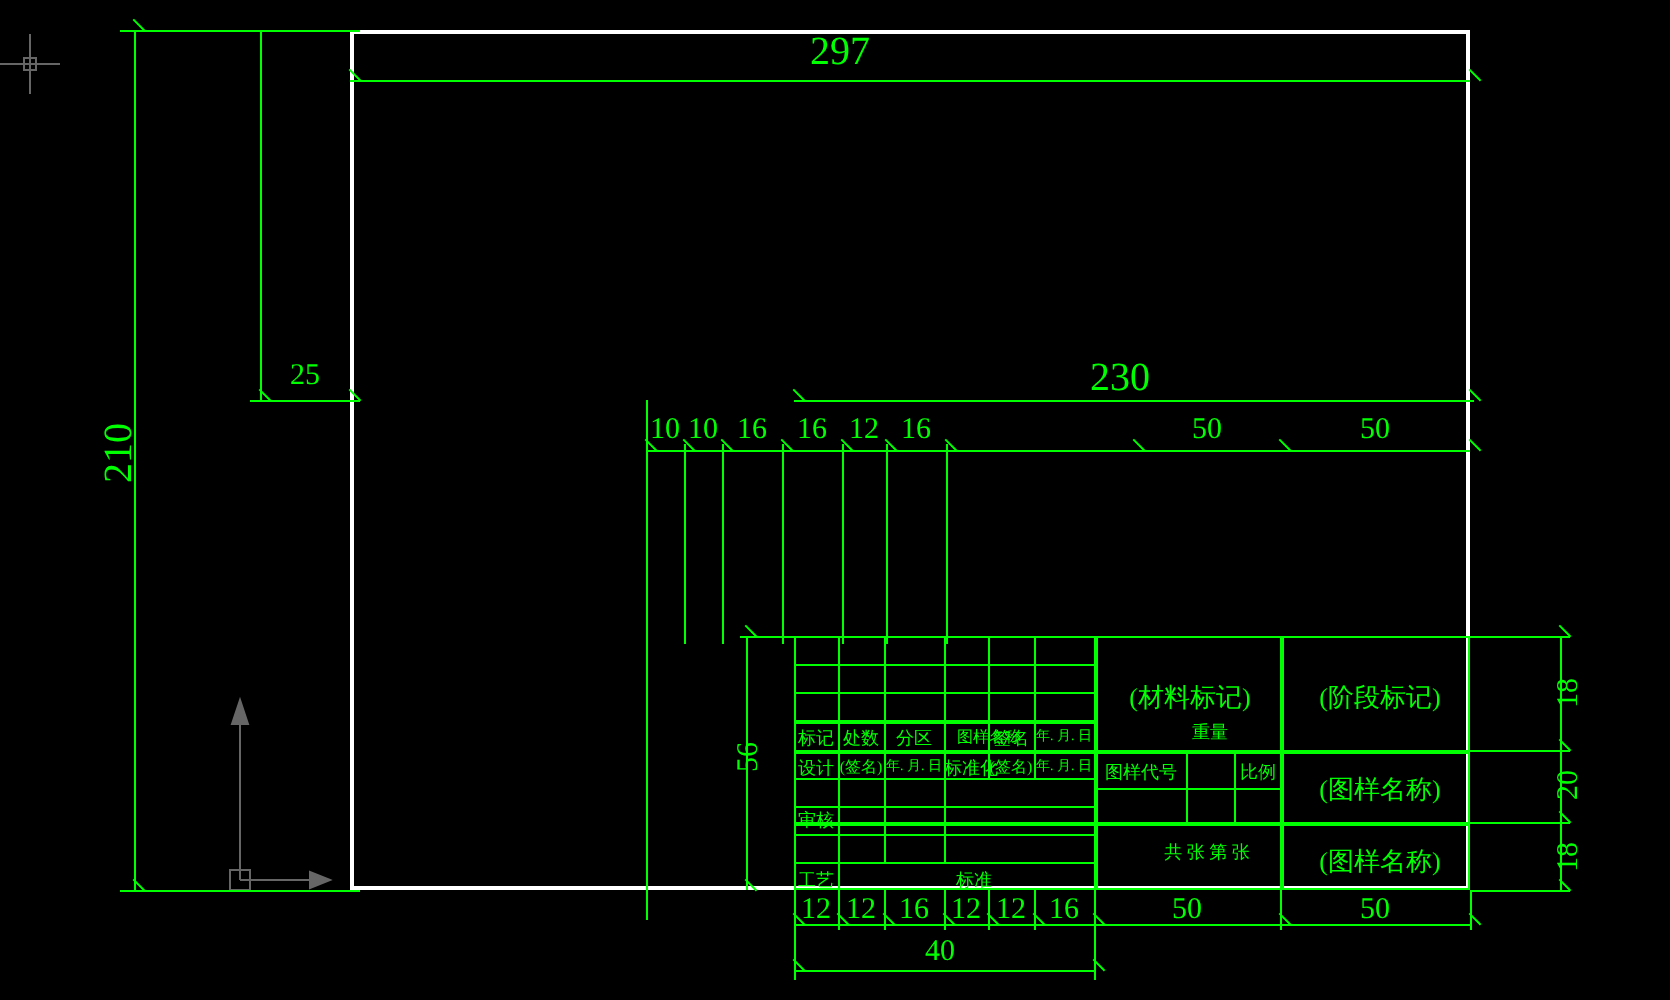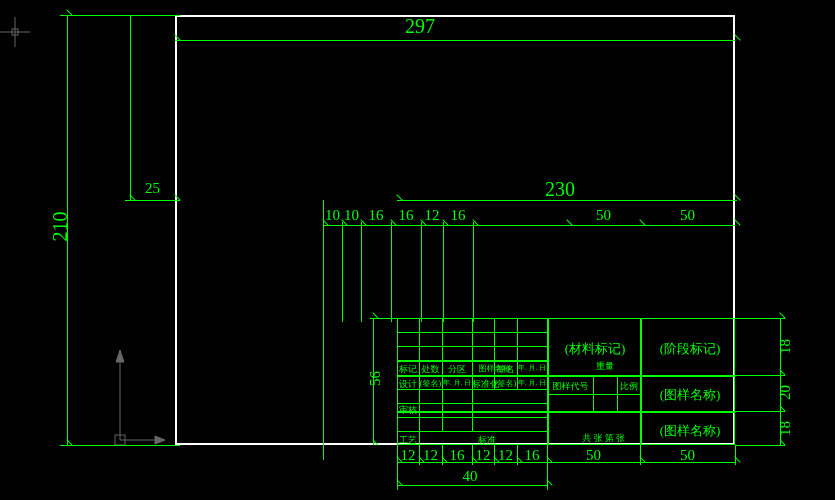--- a/index.html
+++ b/index.html
@@ -155,21 +155,21 @@
   <div class="thinline" style="left:593px; top:375px; width:1px; height:36px"></div>
   <div class="thinline" style="left:617px; top:375px; width:1px; height:36px"></div>
 
   <div class="cell-text mid" style="left:550px; top:340px; width:90px">(材料标记)</div>
   <div class="cell-text mid" style="left:645px; top:340px; width:90px">(阶段标记)</div>
   <div class="cell-text mid" style="left:645px; top:386px; width:90px">(图样名称)</div>
   <div class="cell-text mid" style="left:645px; top:422px; width:90px">(图样名称)</div>
   <div class="cell-text" style="left:548px; top:380px; width:45px">图样代号</div>
   <div class="cell-text" style="left:593px; top:360px; width:24px">重量</div>
   <div class="cell-text" style="left:617px; top:380px; width:24px">比例</div>
-  <div class="cell-text" style="left:548px; top:432px; width:111px">共    张    第    张</div>
+  <div class="cell-text" style="left:548px; top:420px; width:111px">共    张    第    张</div>
 
   <div class="cell-text" style="left:397px; top:363px; width:22px">标记</div>
   <div class="cell-text" style="left:419px; top:363px; width:23px">处数</div>
   <div class="cell-text" style="left:442px; top:363px; width:30px">分区</div>
   <div class="cell-text" style="left:472px; top:363px; width:45px; font-size:8px">图样名称</div>
   <div class="cell-text" style="left:494px; top:363px; width:23px">签名</div>
   <div class="cell-text" style="left:517px; top:363px; width:30px; font-size:7px">年. 月. 日</div>
 
   <div class="cell-text" style="left:397px; top:378px; width:22px">设计</div>
   <div class="cell-text" style="left:419px; top:378px; width:23px; font-size:8px">(签名)</div>

